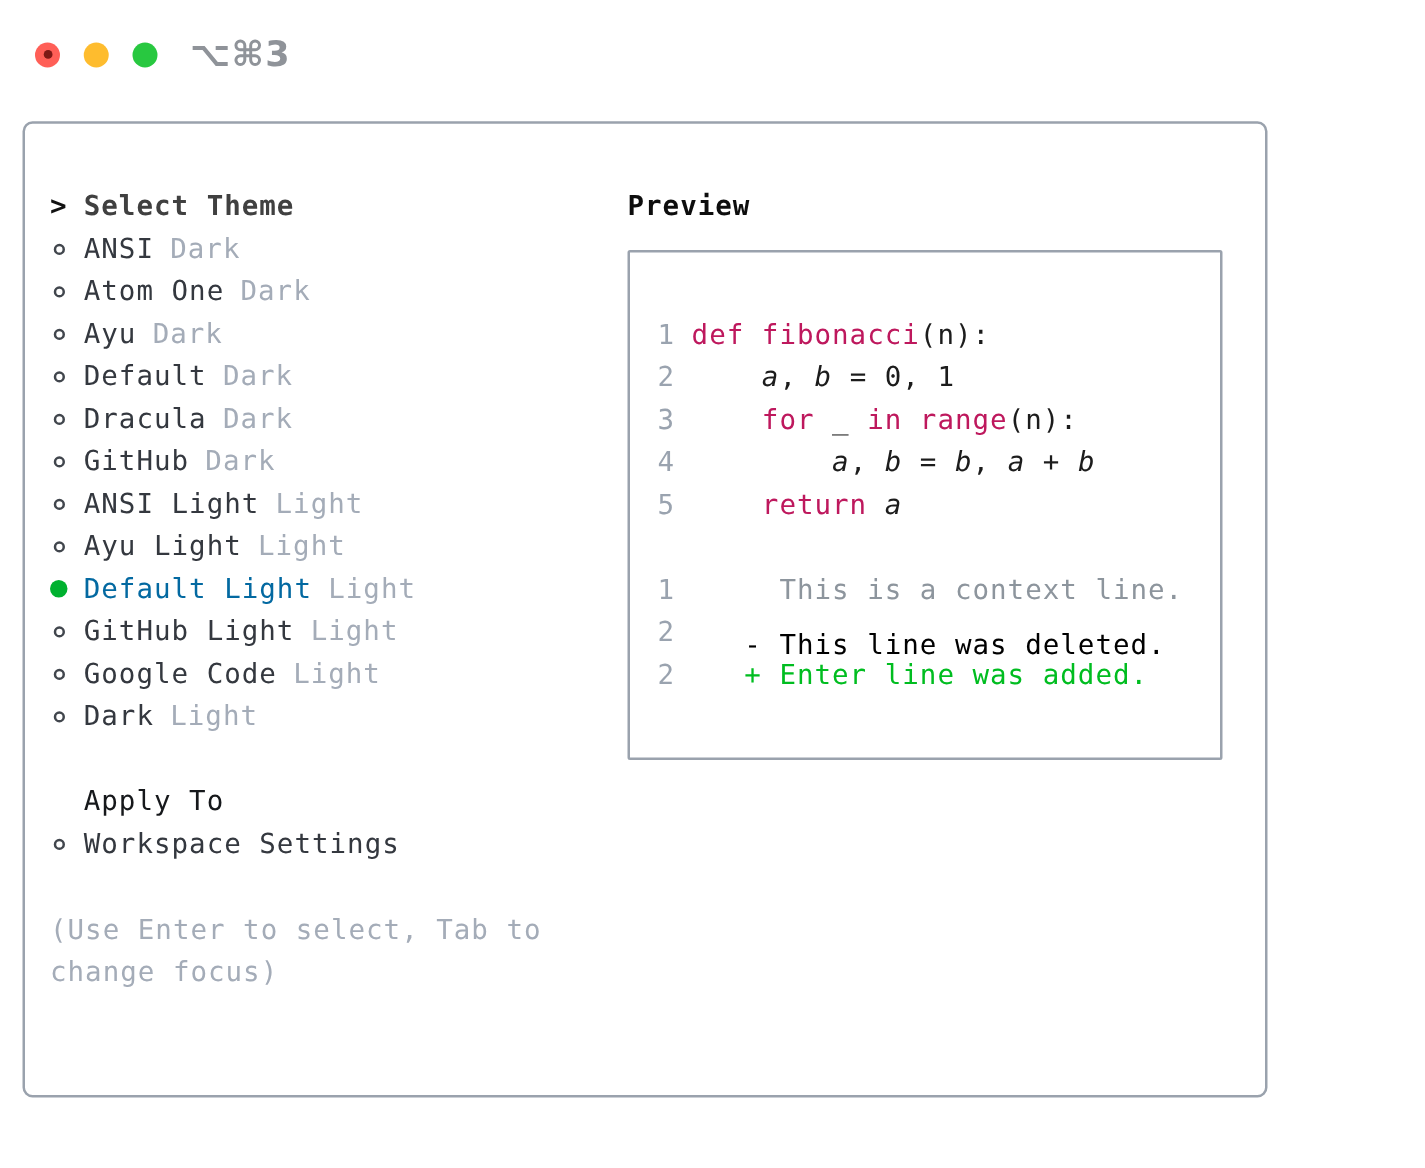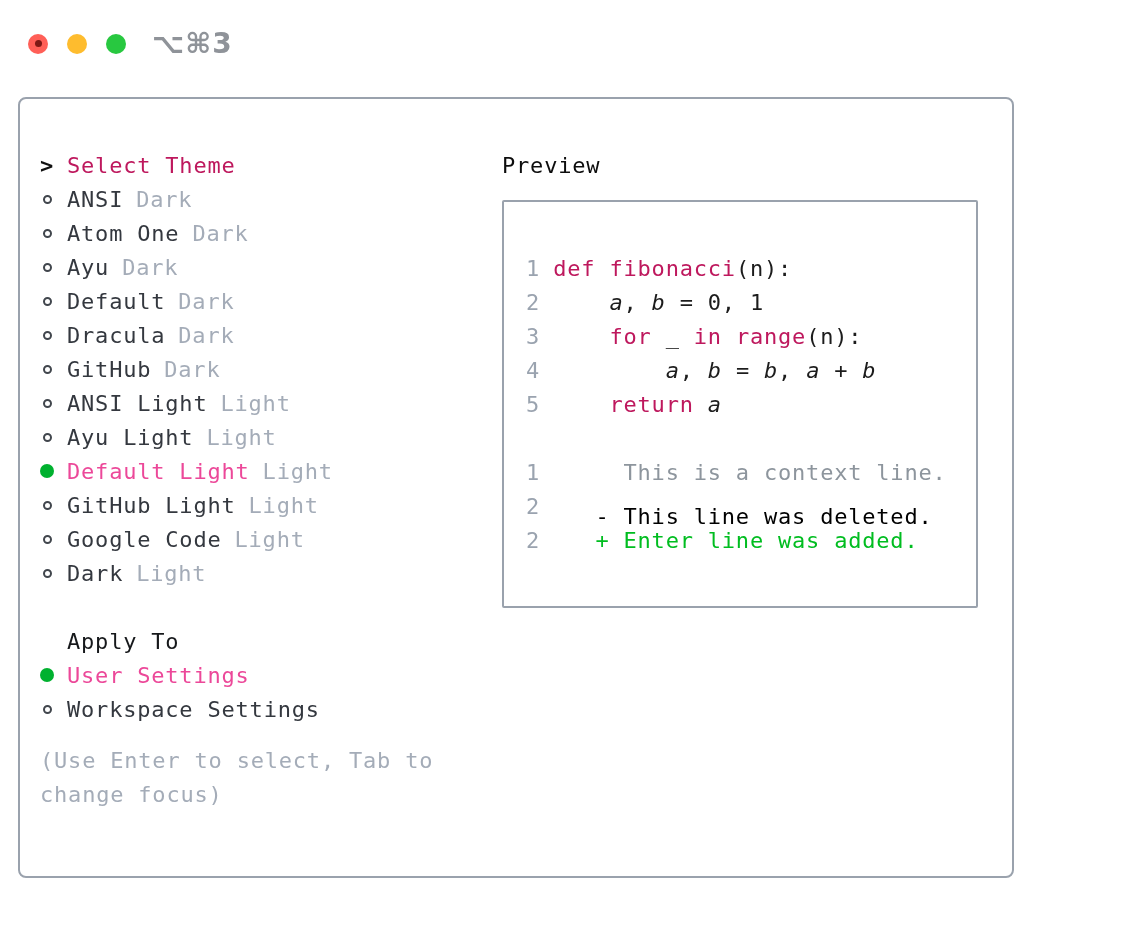--- a/index.html
+++ b/index.html
@@ -51,36 +51,36 @@
   .marker {
     width: 14px; margin-right: 13px; flex: 0 0 auto;
     display: inline-flex; align-items: center; justify-content: center;
   }
   .focus-caret { font-weight: 700; color: #111111; font-size: 22px; }
   .circle {
     width: 9px; height: 9px; border: 2.5px solid #41464d; border-radius: 50%;
     display: inline-block;
   }
   .circle.filled { width: 14px; height: 14px; border: none; background: #00b12f; }
-  .header-label { font-weight: 400; color: #be185d; }
+  .header-label { font-weight: 700; color: #404040; }
   .apply-label  { font-weight: 400; color: #16181b; }
   .theme-name { white-space: pre; }
   .theme-variant { color: #a4acb8; margin-left: 13px; white-space: pre; }
-  .row.selected .theme-name { color: #ec4899; }
+  .row.selected .theme-name { color: #0369a1; }
   .gap-row { height: 34px; }
   .help-text {
-    margin-top: 18px; max-width: 420px;
+    margin-top: 36px; max-width: 420px;
     font-size: 22px; letter-spacing: 0.8px; line-height: 34px;
     color: #a4acb8;
   }
 
   
   .preview-label {
     height: 34px; display: flex; align-items: center;
-    font-size: 22px; font-weight: 400; color: #0d0d0d; letter-spacing: 0.8px;
+    font-size: 22px; font-weight: 700; color: #0d0d0d; letter-spacing: 0.8px;
   }
   .preview-box {
     margin-top: 18px;
     width: 476px; height: 408px;
     border: 2px solid #9aa2ad; border-radius: 2px;
     display: flex; flex-direction: column; justify-content: center;
     padding-left: 22px;
   }
   .code-line {
     height: 34px; display: flex; align-items: center;
@@ -208,26 +208,20 @@
         </div>
 
       <div class="gap-row"></div>
 
       <div class="row">
         <span class="marker"></span>
         <span class="apply-label">Apply To</span>
       </div>
 
       <div id="apply-list">
-          <div class="row selected">
-            <span class="marker">
-              <span class="circle filled"></span>
-            </span>
-            <span class="theme-name">User Settings</span>
-          </div>
           <div class="row">
             <span class="marker">
               <span class="circle"></span>
             </span>
             <span class="theme-name">Workspace Settings</span>
           </div>
         </div>
 
       <div class="help-text">(Use Enter to select, Tab to change focus)</div>
     </div>

